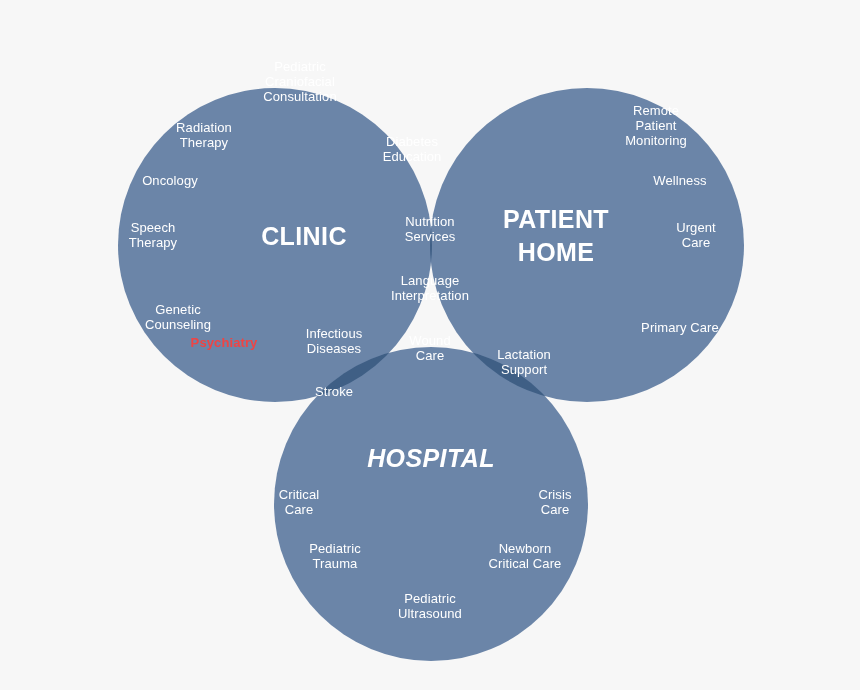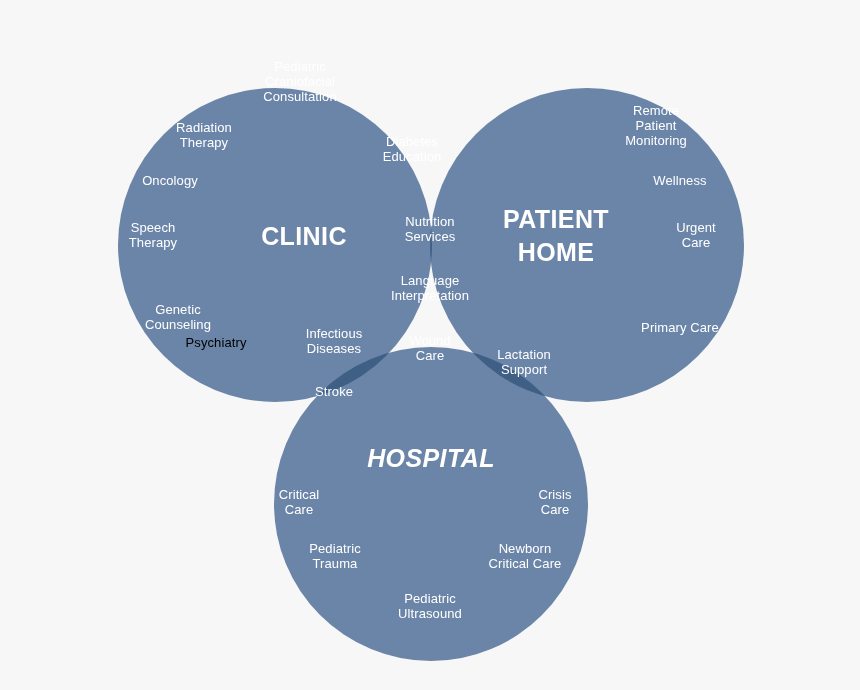--- a/index.html
+++ b/index.html
@@ -90,21 +90,21 @@
       <div class="label item-label" style="left: 300px; top: 82px; color: rgb(255, 255, 255);">Pediatric
 Craniofacial
 Consultation</div>
       <div class="label item-label" style="left: 204px; top: 135px; color: rgb(255, 255, 255);">Radiation
 Therapy</div>
       <div class="label item-label" style="left: 170px; top: 181px; color: rgb(255, 255, 255);">Oncology</div>
       <div class="label item-label" style="left: 153px; top: 235px; color: rgb(255, 255, 255);">Speech
 Therapy</div>
       <div class="label item-label" style="left: 178px; top: 293px; color: rgb(255, 255, 255); margin-top: 24px;">Genetic
 Counseling</div>
-      <div class="label item-label" style="left: 216px; top: 343px; color: #000000;">Psychiatry</div>
+      <div class="label item-label" style="left: 224px; top: 343px; color: #ef4444; font-weight: bold;">Psychiatry</div>
       <div class="label set-title" style="left: 556px; top: 236px; color: rgb(255, 255, 255);">PATIENT
 HOME</div>
       <div class="label item-label" style="left: 656px; top: 126px; color: rgb(255, 255, 255);">Remote
 Patient
 Monitoring</div>
       <div class="label item-label" style="left: 680px; top: 181px; color: rgb(255, 255, 255);">Wellness</div>
       <div class="label item-label" style="left: 696px; top: 235px; color: rgb(255, 255, 255);">Urgent
 Care</div>
       <div class="label item-label" style="left: 680px; top: 283px; color: rgb(255, 255, 255); margin-top: 45px;">Primary Care</div>
       <div class="label set-title" style="left: 431px; top: 458px; color: rgb(255, 255, 255); font-style: italic;">HOSPITAL</div>

